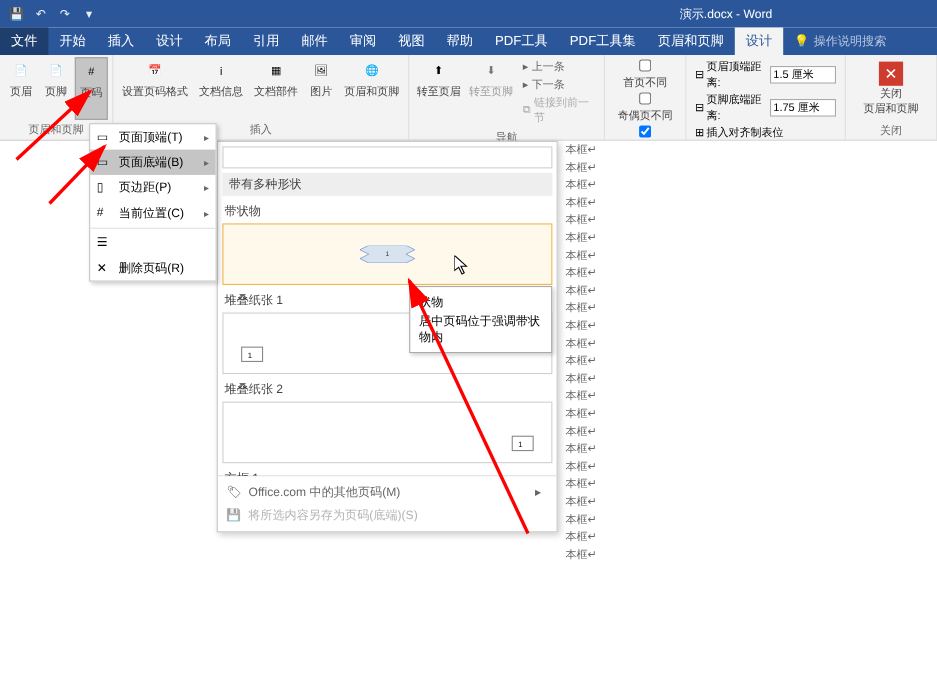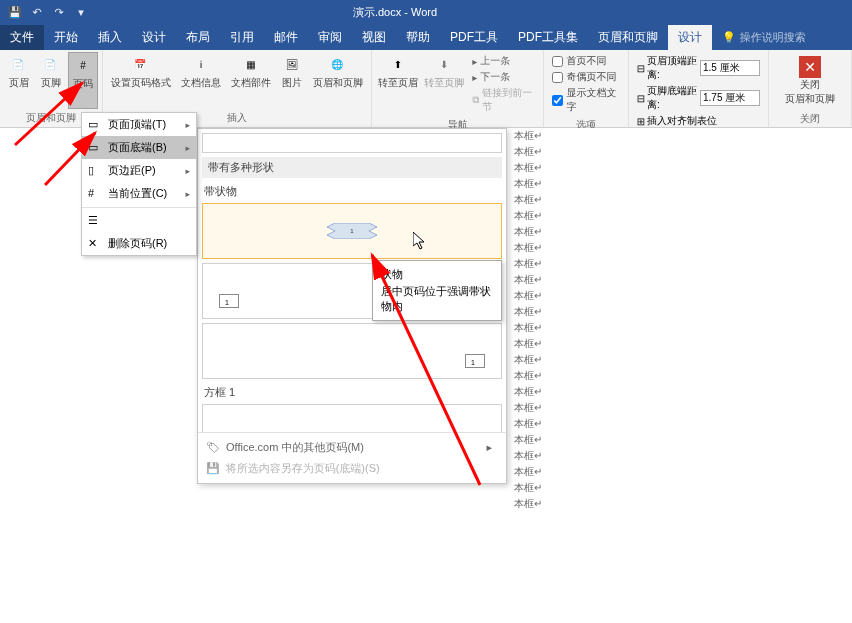--- a/index.html
+++ b/index.html
@@ -1,41 +1,41 @@
 <!DOCTYPE html>
 <html><head>
   <meta charset="utf-8">
   <style>
     * { margin: 0; padding: 0; box-sizing: border-box; font-family: "Microsoft YaHei", sans-serif; }
     body { width: 852px; height: 623px; overflow: hidden; background: #fff; position: relative; }
     
     .titlebar { height: 25px; background: #2b579a; display: flex; align-items: center; color: #fff; font-size: 11px; }
     .titlebar-left { display: flex; align-items: center; padding-left: 8px; gap: 8px; }
     .qat-icon { width: 14px; height: 14px; display: inline-flex; align-items: center; justify-content: center; opacity: 0.9; }
-    .titlebar-center { flex: 1; text-align: center; }
+    .titlebar-center { flex: 1; text-align: right; }
     .tool-tab { background: #3e6db5; padding: 0 20px; height: 25px; display: flex; align-items: center; font-size: 11px; }
     
     .menubar { height: 25px; background: #2b579a; display: flex; align-items: center; font-size: 12px; }
     .menu-item { color: #fff; padding: 0 10px; height: 25px; display: flex; align-items: center; cursor: pointer; }
     .menu-item.active { background: #f3f3f3; color: #2b579a; }
     .menu-item.file { background: #1e3f6e; }
     .tell-me { display: flex; align-items: center; gap: 4px; margin-left: 10px; color: #b8c7de; font-size: 11px; }
     
     .ribbon { height: 78px; background: #f3f3f3; border-bottom: 1px solid #d0d0d0; display: flex; font-size: 10px; }
     .ribbon-group { display: flex; flex-direction: column; border-right: 1px solid #e0e0e0; padding: 2px 4px; }
     .ribbon-buttons { display: flex; gap: 2px; flex: 1; }
     .ribbon-btn { display: flex; flex-direction: column; align-items: center; justify-content: flex-start; padding: 2px 4px; cursor: pointer; min-width: 30px; }
     .ribbon-btn.active { background: #c5c5c5; border: 1px solid #a0a0a0; }
     .ribbon-icon { width: 20px; height: 20px; margin-bottom: 2px; display: flex; align-items: center; justify-content: center; }
     .ribbon-label { font-size: 10px; text-align: center; color: #444; white-space: nowrap; }
     .group-label { text-align: center; font-size: 10px; color: #666; padding-top: 2px; }
     .nav-col { display: flex; flex-direction: column; gap: 2px; font-size: 10px; color: #666; padding: 2px 4px; }
     .nav-item { display: flex; align-items: center; gap: 3px; }
     .opt-col { display: flex; flex-direction: column; gap: 2px; font-size: 10px; color: #444; padding: 2px 4px; }
-    .checkbox-item { display: flex; align-items: center; gap: 3px; }
+    .checkbox-item { display: flex; align-items: center; gap: 3px; flex-direction: column; }
     .checkbox-item input { width: 11px; height: 11px; }
     .pos-col { display: flex; flex-direction: column; gap: 2px; font-size: 10px; padding: 2px 4px; }
     .pos-row { display: flex; align-items: center; gap: 2px; }
     .pos-input { width: 60px; height: 16px; border: 1px solid #ababab; font-size: 10px; padding: 0 2px; }
     .close-btn { display: flex; flex-direction: column; align-items: center; padding: 4px 12px; }
     .close-x { width: 22px; height: 22px; background: #ce3b2f; display: flex; align-items: center; justify-content: center; color: #fff; font-size: 14px; }
     
     .dropdown-menu { position: absolute; top: 112px; left: 81px; width: 116px; background: #fff; border: 1px solid #c6c6c6; box-shadow: 2px 2px 4px rgba(0,0,0,0.2); font-size: 11px; z-index: 10; }
     .dd-item { display: flex; align-items: center; padding: 4px 6px; gap: 6px; cursor: pointer; position: relative; }
     .dd-item.highlighted { background: #c5c5c5; }
@@ -261,26 +261,28 @@
     <div class="tile-label">带状物</div>
     <div class="gallery-tile hovered">
       <div class="banner-shape">
         <svg class="banner-svg" viewBox="0 0 50 16">
           <path d="M0 4 L8 0 L42 0 L50 4 L42 8 L50 12 L42 16 L8 16 L0 12 L8 8 Z" fill="#d8e3f0" stroke="#4472c4" stroke-width="0.5"></path>
           <text x="25" y="10" font-size="6" text-anchor="middle" fill="#333">1</text>
         </svg>
       </div>
     </div>
 
+    <div class="tile-label">堆叠纸张 1</div>
     <div class="gallery-tile">
       <div class="stacked-box" style="left:16px;bottom:10px">
         <span style="font-size:7px;padding-left:5px">1</span>
       </div>
     </div>
 
+    <div class="tile-label">堆叠纸张 2</div>
     <div class="gallery-tile">
       <div class="stacked-box" style="right:16px;bottom:10px">
         <span style="font-size:7px;padding-left:5px">1</span>
       </div>
     </div>
 
     <div class="tile-label">方框 1</div>
     <div class="gallery-tile">
       <div class="page-num-box" style="left:40px;bottom:10px">1</div>
     </div>

